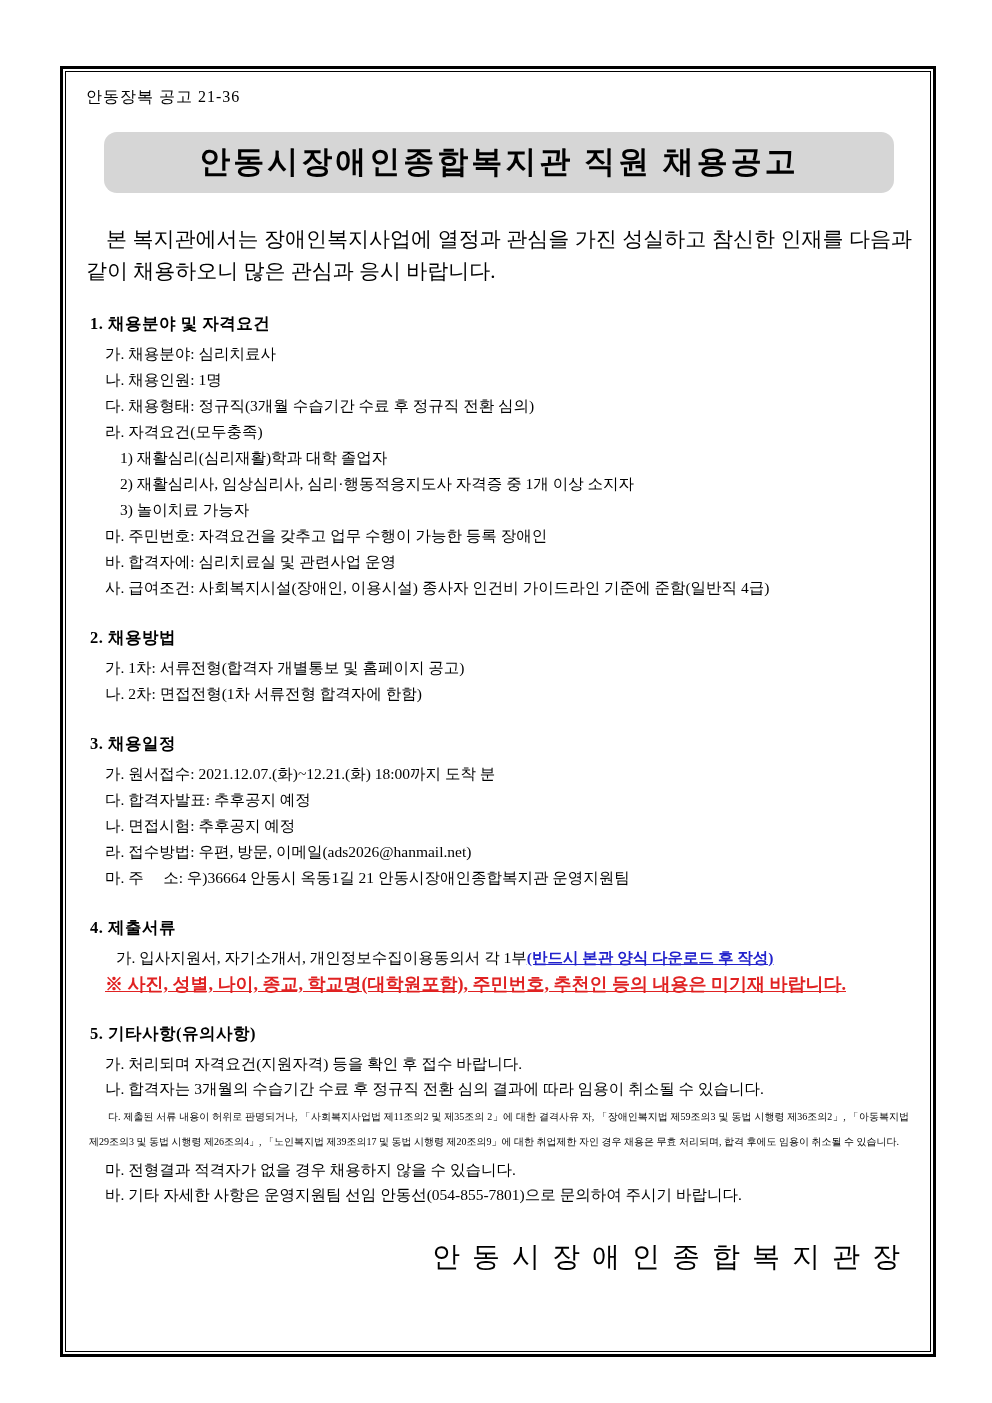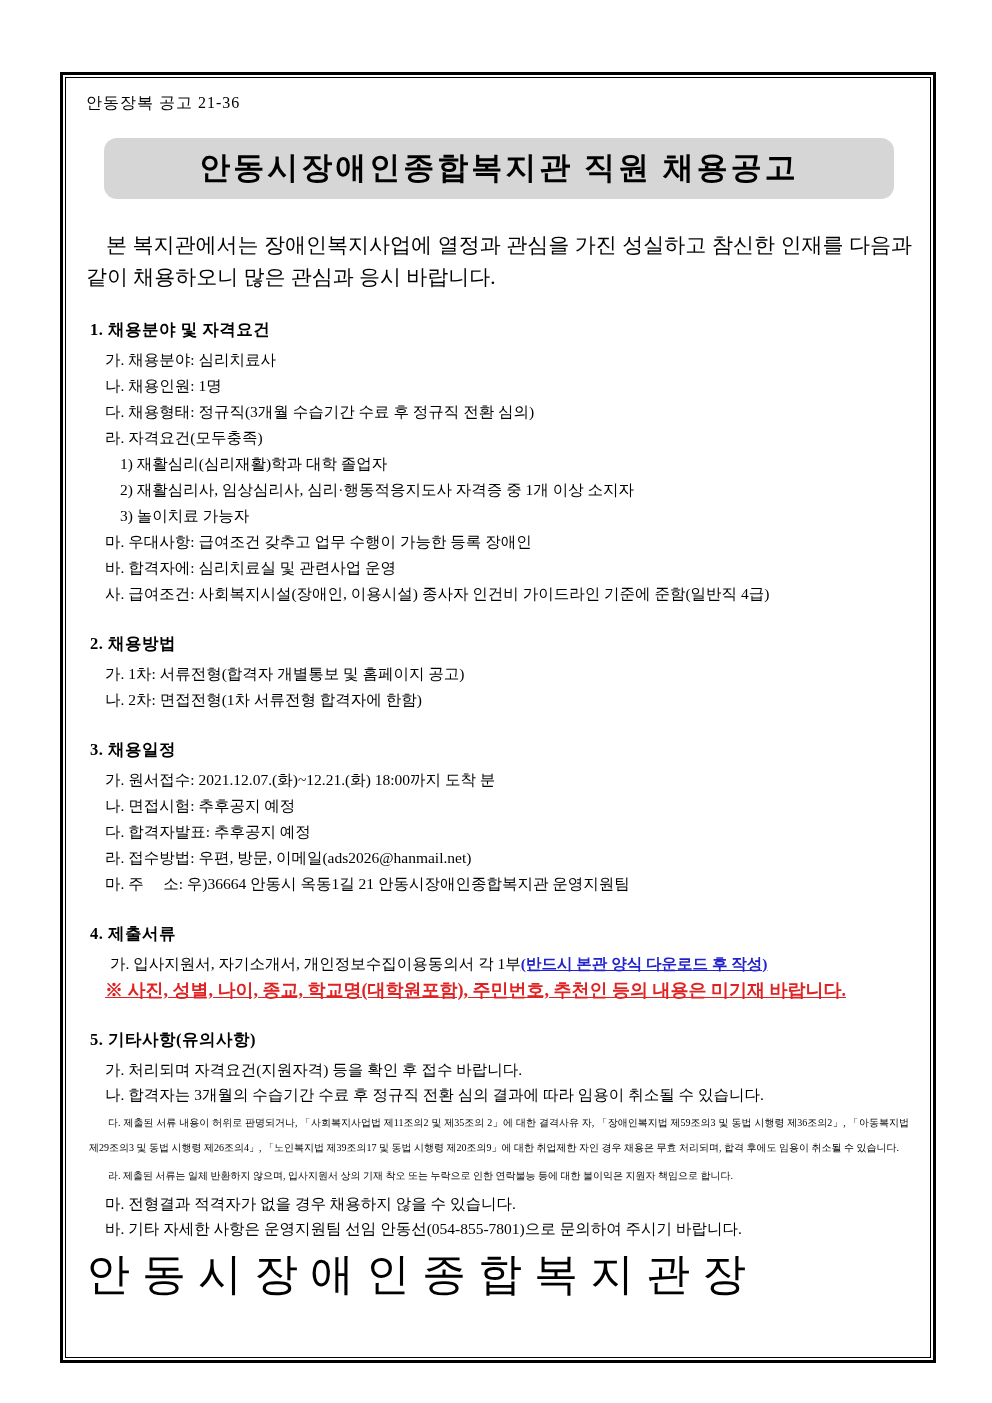--- a/index.html
+++ b/index.html
@@ -12,21 +12,21 @@
   .page {
     position: relative;
     width: 992px;
     height: 1403px;
     background: #ffffff;
     overflow: hidden;
   }
   .frame-outer {
     position: absolute;
     left: 60px;
-    top: 72px;
+    top: 66px;
     width: 876px;
     height: 1291px;
     box-sizing: border-box;
     border: 3px solid #000000;
     padding: 2px;
   }
   .frame-inner {
     box-sizing: border-box;
     width: 100%;
     height: 100%;
@@ -79,39 +79,39 @@
     margin: 3px;
     font-size: 10px;
     line-height: 25px;
     text-align: justify;
     text-indent: 19px;
   }
   .s5 .sec-item { line-height: 25px; }
   .docs-line {
     font-size: 15.5px;
     line-height: 26px;
-    margin-left: 24px;
+    margin-left: 30px;
   }
   .emph-blue {
     color: var(--emphasis-blue, #2222cc);
     font-weight: bold;
     text-decoration: underline;
   }
   .note-red {
     color: var(--emphasis-red, #e02222);
     font-weight: bold;
     text-decoration: underline;
     font-size: 18px;
     line-height: 26px;
     margin-left: 19px;
   }
   .closing {
-    margin-top: 10px;
-    text-align: left;
-    font-size: 44px;
+    margin-top: 26px;
+    text-align: right;
+    font-size: 28px;
     letter-spacing: 12px;
     line-height: 48px;
   }
 </style>
 </head>
 <body>
 
 <div class="page">
   <div class="frame-outer">
     <div class="frame-inner">
@@ -126,52 +126,51 @@
 
       <div class="doc-section">
         <p class="sec-heading">1. 채용분야 및 자격요건</p>
         <div class="sec-item">가. 채용분야: 심리치료사</div>
         <div class="sec-item">나. 채용인원: 1명</div>
         <div class="sec-item">다. 채용형태: 정규직(3개월 수습기간 수료 후 정규직 전환 심의)</div>
         <div class="sec-item">라. 자격요건(모두충족)</div>
         <div class="sec-item sub">1) 재활심리(심리재활)학과 대학 졸업자</div>
         <div class="sec-item sub">2) 재활심리사, 임상심리사, 심리·행동적응지도사 자격증 중 1개 이상 소지자</div>
         <div class="sec-item sub">3) 놀이치료 가능자</div>
-        <div class="sec-item">마. 우대사항: 급여조건 갖추고 업무 수행이 가능한 등록 장애인</div>
+        <div class="sec-item">마. 주민번호: 자격요건을 갖추고 업무 수행이 가능한 등록 장애인</div>
         <div class="sec-item">바. 합격자에: 심리치료실 및 관련사업 운영</div>
         <div class="sec-item">사. 급여조건: 사회복지시설(장애인, 이용시설) 종사자 인건비 가이드라인 기준에 준함(일반직 4급)</div>
       </div>
 
       <div class="doc-section">
         <p class="sec-heading">2. 채용방법</p>
         <div class="sec-item">가. 1차: 서류전형(합격자 개별통보 및 홈페이지 공고)</div>
         <div class="sec-item">나. 2차: 면접전형(1차 서류전형 합격자에 한함)</div>
       </div>
 
       <div class="doc-section">
         <p class="sec-heading">3. 채용일정</p>
         <div class="sec-item">가. 원서접수: 2021.12.07.(화)~12.21.(화) 18:00까지 도착 분</div>
+        <div class="sec-item">다. 합격자발표: 추후공지 예정</div>
         <div class="sec-item">나. 면접시험: 추후공지 예정</div>
-        <div class="sec-item">다. 합격자발표: 추후공지 예정</div>
         <div class="sec-item">라. 접수방법: 우편, 방문, 이메일(ads2026@hanmail.net)</div>
         <div class="sec-item">마. 주     소: 우)36664 안동시 옥동1길 21 안동시장애인종합복지관 운영지원팀</div>
       </div>
 
       <div class="doc-section">
         <p class="sec-heading">4. 제출서류</p>
         <div class="docs-line"><span>가. 입사지원서, 자기소개서, 개인정보수집이용동의서 각 1부</span><span class="emph-blue">(반드시 본관 양식 다운로드 후 작성)</span></div>
         <div class="note-red">※ 사진, 성별, 나이, 종교, 학교명(대학원포함), 주민번호, 추천인 등의 내용은 미기재 바랍니다.</div>
       </div>
 
       <div class="doc-section s5">
         <p class="sec-heading">5. 기타사항(유의사항)</p>
         <div class="sec-item">가. 처리되며 자격요건(지원자격) 등을 확인 후 접수 바랍니다.</div>
         <div class="sec-item">나. 합격자는 3개월의 수습기간 수료 후 정규직 전환 심의 결과에 따라 임용이 취소될 수 있습니다.</div>
         <p class="sec-para">다. 제출된 서류 내용이 허위로 판명되거나, 「사회복지사업법 제11조의2 및 제35조의 2」에 대한 결격사유 자, 「장애인복지법 제59조의3 및 동법 시행령 제36조의2」, 「아동복지법 제29조의3 및 동법 시행령 제26조의4」, 「노인복지법 제39조의17 및 동법 시행령 제20조의9」에 대한 취업제한 자인 경우 채용은 무효 처리되며, 합격 후에도 임용이 취소될 수 있습니다.</p>
-        <p class="sec-para">라. 제출된 서류는 일체 반환하지 않으며, 입사지원서 상의 기재 착오 또는 누락으로 인한 연락불능 등에 대한 불이익은 지원자 책임으로 합니다.</p>
         <div class="sec-item">마. 전형결과 적격자가 없을 경우 채용하지 않을 수 있습니다.</div>
         <div class="sec-item">바. 기타 자세한 사항은 운영지원팀 선임 안동선(054-855-7801)으로 문의하여 주시기 바랍니다.</div>
       </div>
 
       <div class="closing">안동시장애인종합복지관장</div>
 
     </div>
   </div>
 </div>
 

